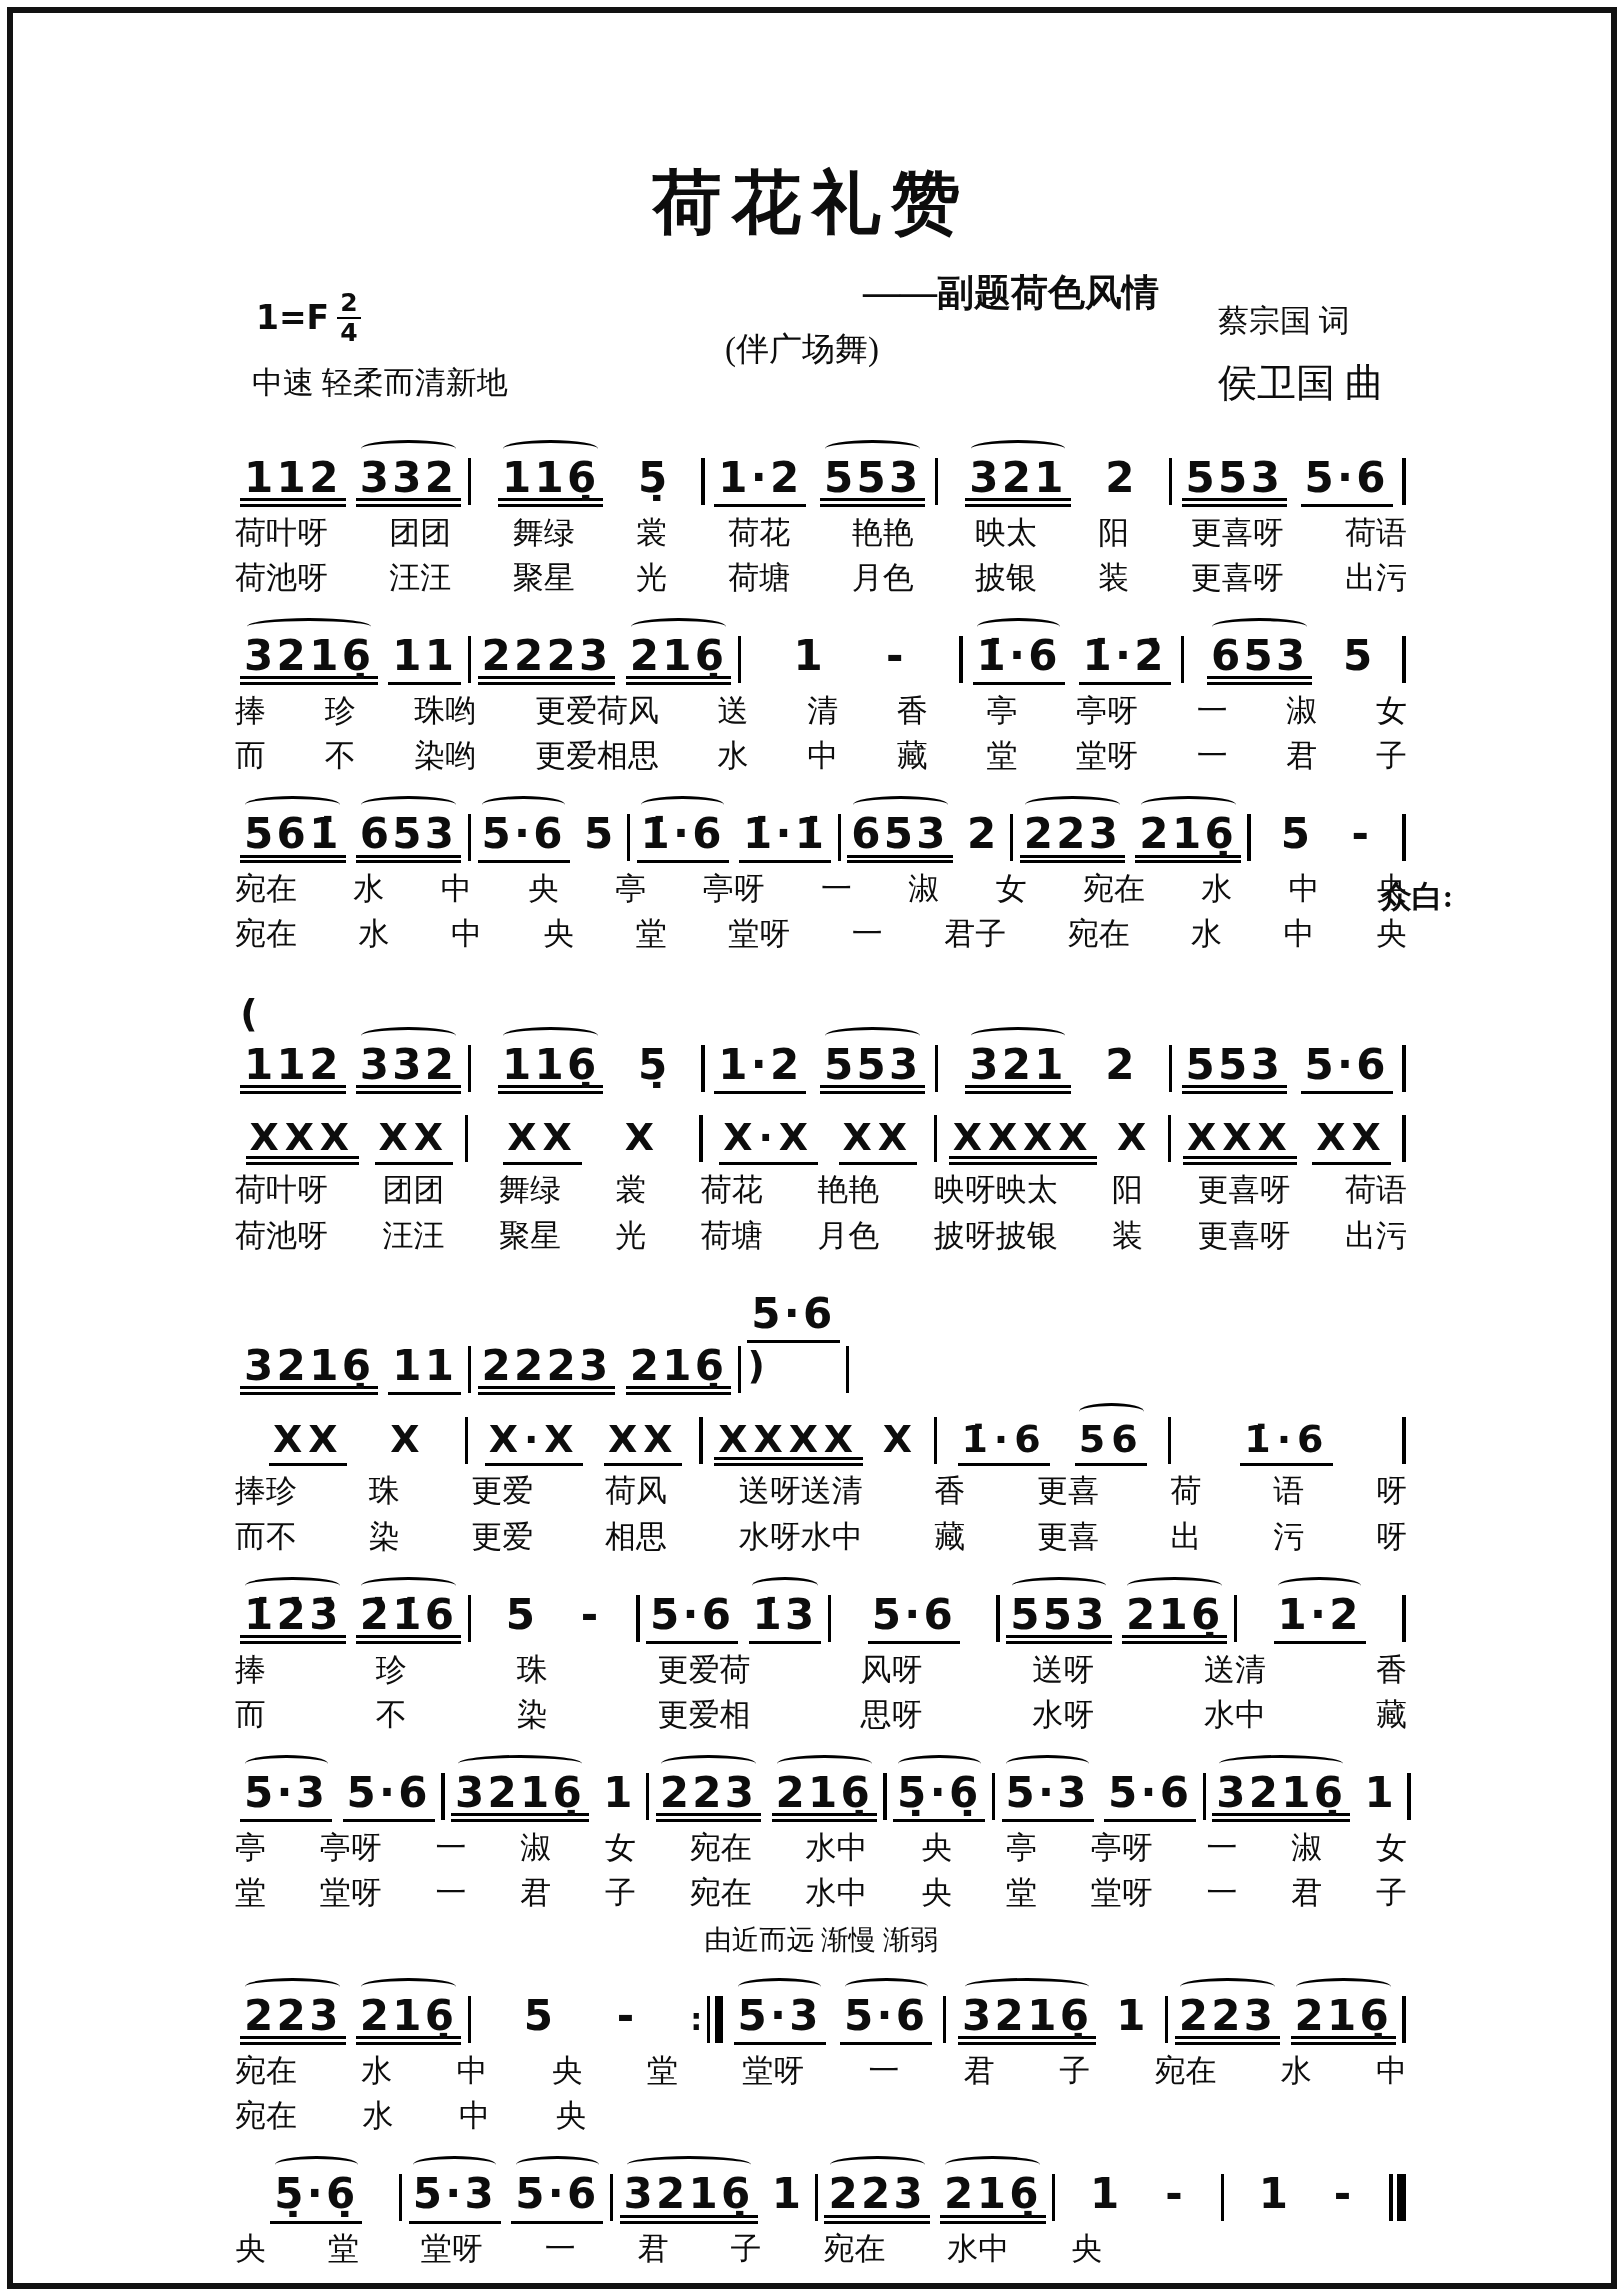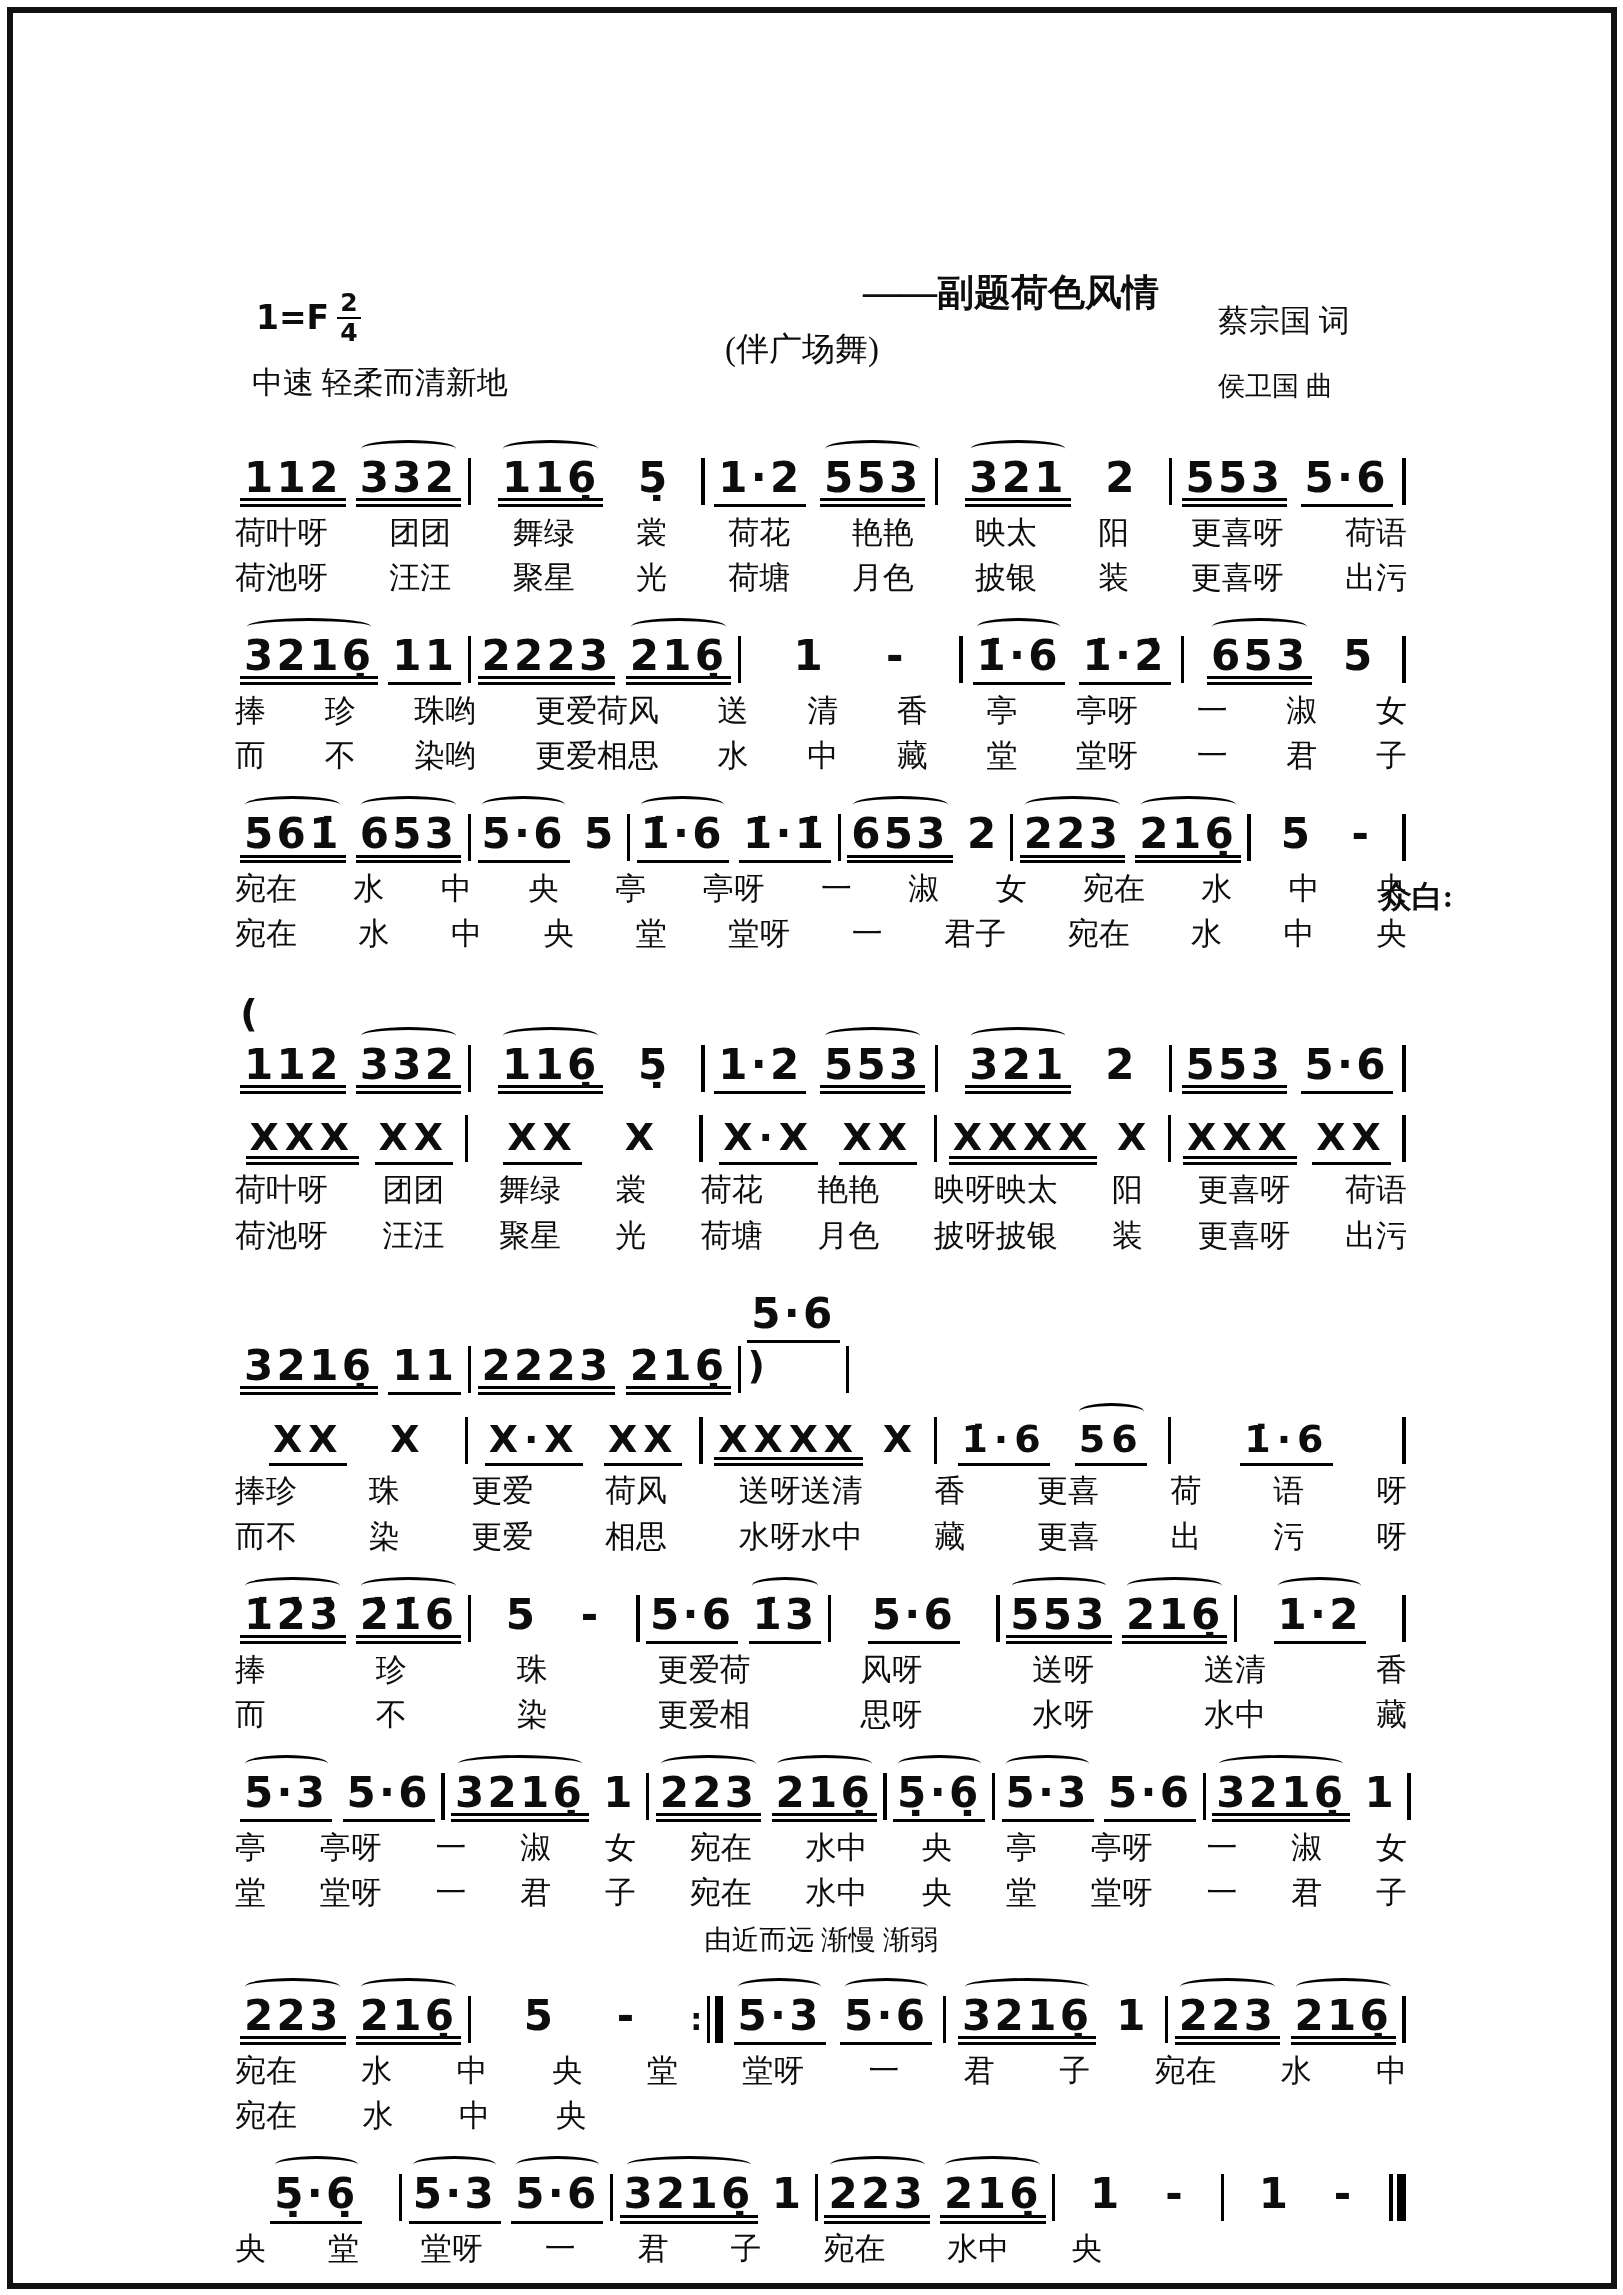--- a/index.html
+++ b/index.html
@@ -12,21 +12,21 @@
          font-size:69px;font-weight:bold;letter-spacing:10.5px;}
   .subtitle{position:absolute;top:268px;left:863px;font-size:37px;font-weight:600;}
   .banner{position:absolute;top:327px;left:705px;font-size:33px;margin-left:20px;}
   .keyblock{position:absolute;top:289px;left:256px;font-family:"DejaVu Sans",sans-serif;
             font-weight:bold;font-size:33px;display:flex;align-items:center;gap:7.8px;}
   .frac{display:inline-flex;flex-direction:column;align-items:center;
         font-size:25px;line-height:1.1;}
   .frac .num{border-bottom:2.6px solid #000;padding:0 3.3px;}
   .tempo{position:absolute;top:362px;left:252px;font-size:31px;}
   .credit1{position:absolute;top:300px;left:1218px;font-size:31px;}
-  .credit2{position:absolute;top:368px;left:1218px;font-size:27px;}
+  .credit2{position:absolute;top:356px;left:1218px;font-size:39px;}
   
   .score{padding:3.9px 216px 0 235px;}
   .system{position:relative;margin-bottom:15.7px;}
   .note-line{display:flex;align-items:flex-end;width:100%;padding-top:21px;
              font-family:"DejaVu Sans",sans-serif;font-weight:bold;}
   .measure{flex:1;display:flex;justify-content:space-evenly;align-items:flex-end;}
   .group{position:relative;margin:0 5.2px;}
   .gt{display:inline-block;font-size:42px;line-height:1;letter-spacing:3.3px;
       padding:0 3.9px 8.5px;background-repeat:no-repeat;white-space:nowrap;}
   .xrow .gt{font-size:38px;letter-spacing:5.9px;}
@@ -49,20 +49,21 @@
   .float-note{position:absolute;right:-46px;top:84px;font-size:31px;margin:0;text-align:right;font-weight:bold;}
   
   .footer{padding:19.6px 216px 0 235px;}
 </style>
 </head>
 <body>
 
 <div class="frame"></div>
 
 <div class="header">
+  <div class="title">荷花礼赞</div>
   <div class="subtitle">——副题荷色风情</div>
   <div class="banner">(伴广场舞)</div>
   <div class="keyblock">
     <span>1=F</span>
     <span class="frac">
       <span class="num">2</span>
       <span>4</span>
     </span>
   </div>
   <div class="tempo">中速 轻柔而清新地</div>

